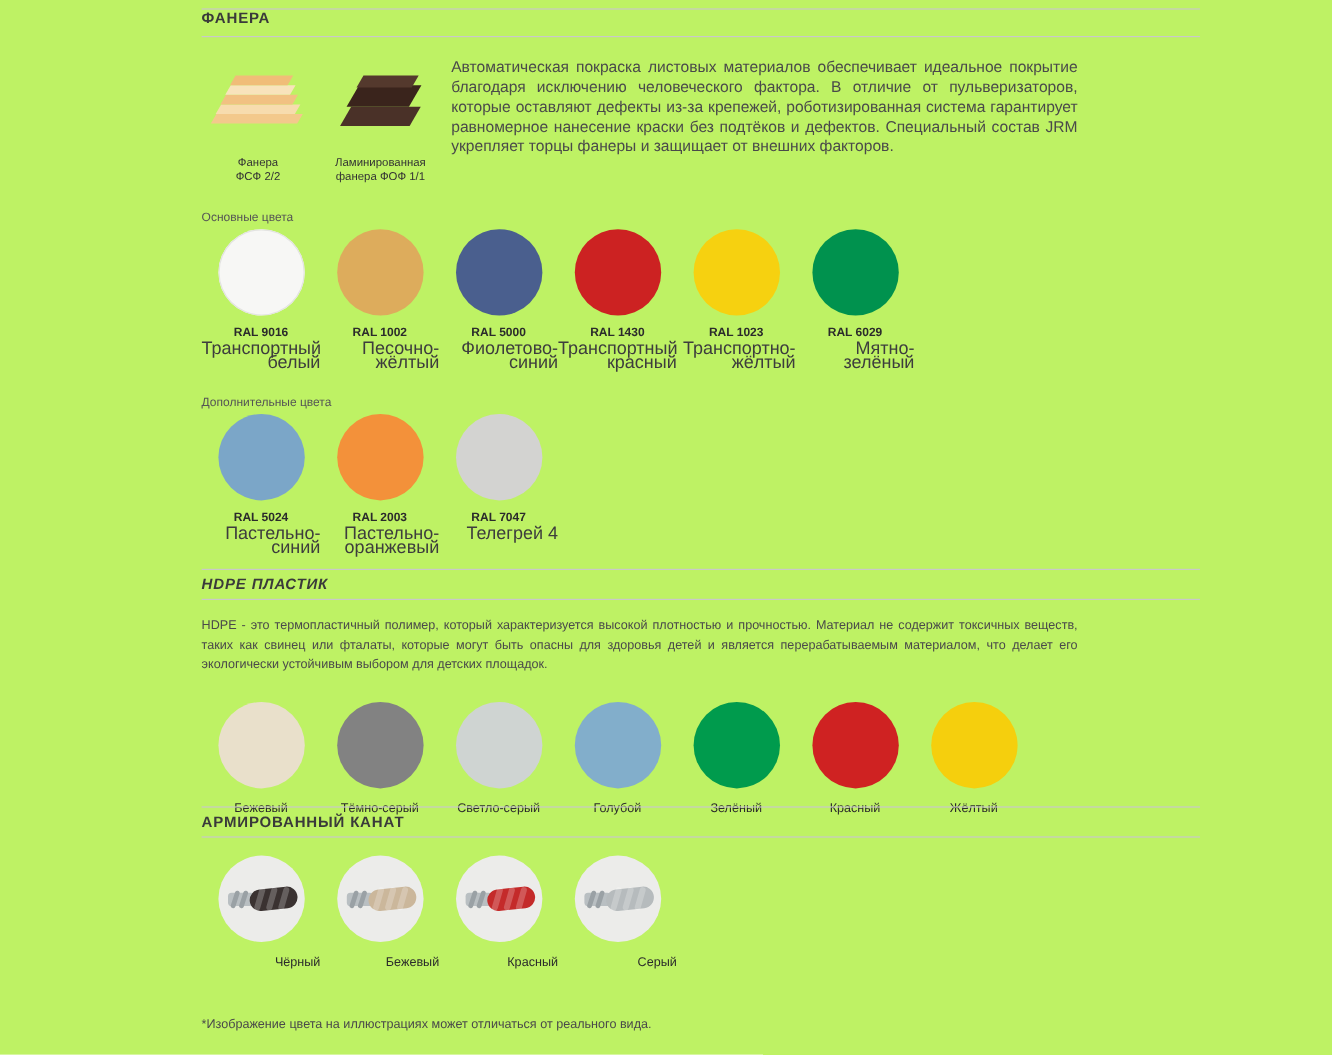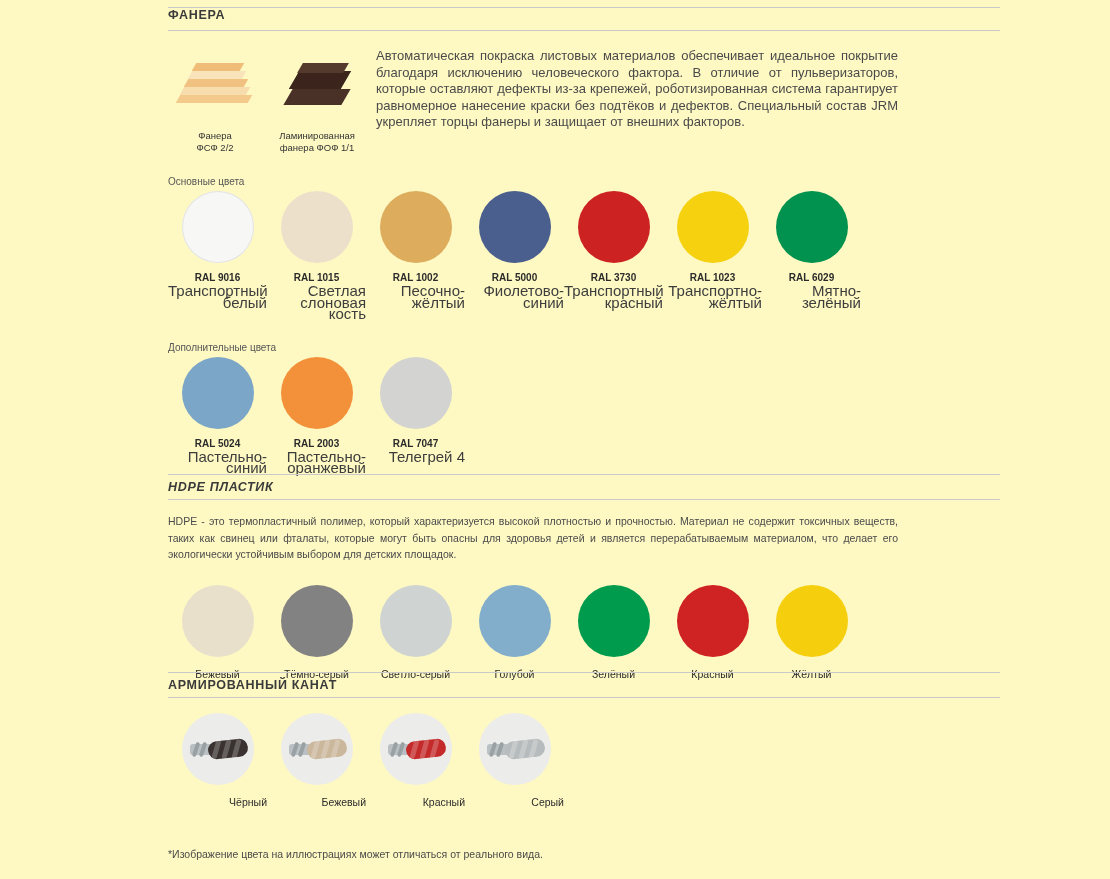--- a/index.html
+++ b/index.html
@@ -5,21 +5,21 @@
   * { box-sizing: border-box; }
   html, body {
     margin: 0; padding: 0;
     background: #ffffff;
     font-family: "Liberation Sans", sans-serif;
   }
   .page {
     position: relative;
     width: 1110px;
     height: 879px;
-    background: #fef9c3;
+    background: #bef264;
     overflow: hidden;
   }
   .content {
     position: absolute;
     left: 168px;
     top: 0;
     width: 730px;
   }
 
   
@@ -214,37 +214,32 @@
     </div>
 
     <div class="sub-label">Основные цвета</div>
     <div class="swatch-grid" id="main-colors">
         <div class="swatch-cell">
           <div class="circle" style="background: rgb(247, 247, 245); box-shadow: rgb(227, 227, 225) 0px 0px 0px 1px inset;"></div>
           <div class="swatch-code">RAL 9016</div>
           <div class="swatch-name">Транспортный<br>белый</div>
         </div>
         <div class="swatch-cell">
-          <div class="circle" style="background: rgb(236, 224, 202);"></div>
-          <div class="swatch-code">RAL 1015</div>
-          <div class="swatch-name">Светлая<br>слоновая кость</div>
-        </div>
-        <div class="swatch-cell">
           <div class="circle" style="background: rgb(221, 172, 92);"></div>
           <div class="swatch-code">RAL 1002</div>
           <div class="swatch-name">Песочно-<br>жёлтый</div>
         </div>
         <div class="swatch-cell">
           <div class="circle" style="background: rgb(74, 95, 142);"></div>
           <div class="swatch-code">RAL 5000</div>
           <div class="swatch-name">Фиолетово-<br>синий</div>
         </div>
         <div class="swatch-cell">
           <div class="circle" style="background: rgb(204, 34, 34);"></div>
-          <div class="swatch-code">RAL 3730</div>
+          <div class="swatch-code">RAL 1430</div>
           <div class="swatch-name">Транспортный<br>красный</div>
         </div>
         <div class="swatch-cell">
           <div class="circle" style="background: rgb(246, 209, 16);"></div>
           <div class="swatch-code">RAL 1023</div>
           <div class="swatch-name">Транспортно-<br>жёлтый</div>
         </div>
         <div class="swatch-cell">
           <div class="circle" style="background: rgb(0, 146, 78);"></div>
           <div class="swatch-code">RAL 6029</div>

